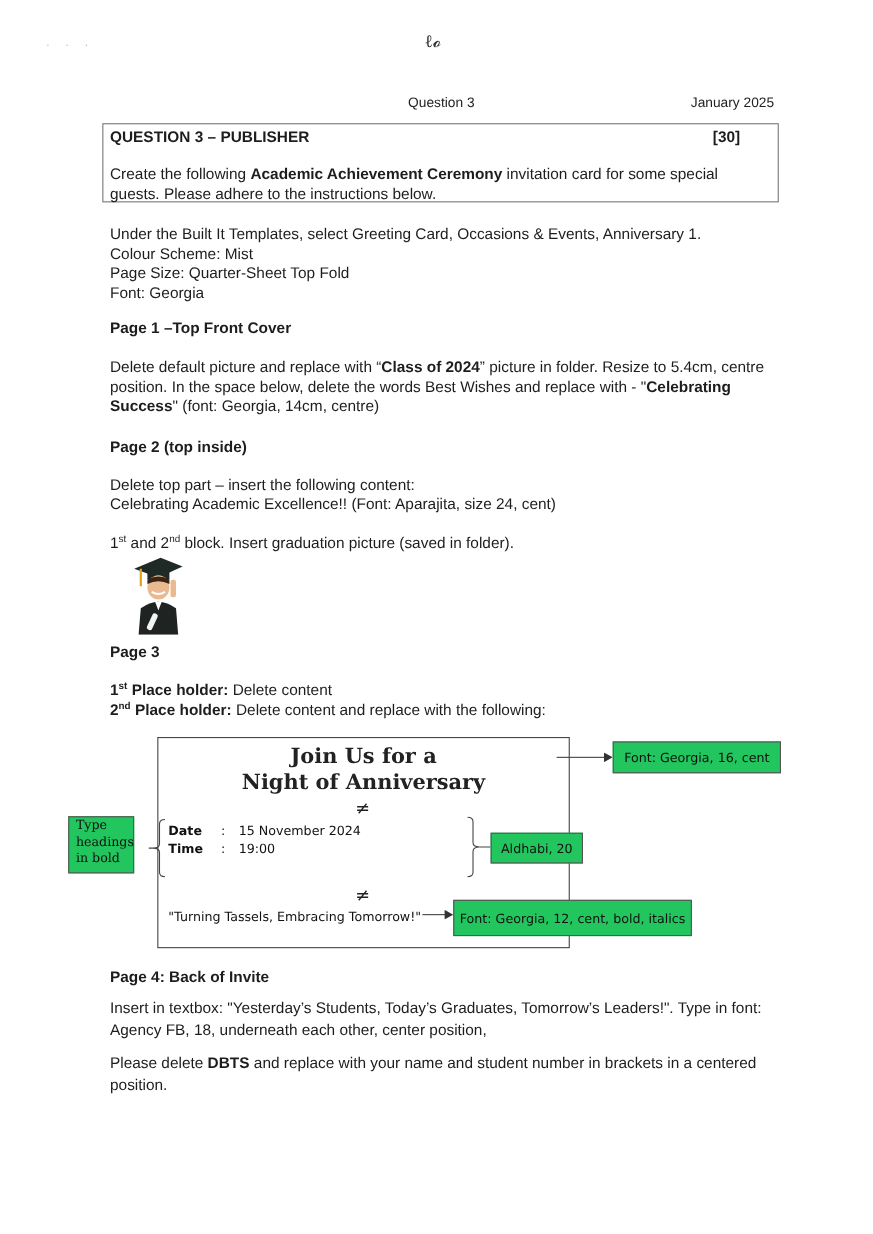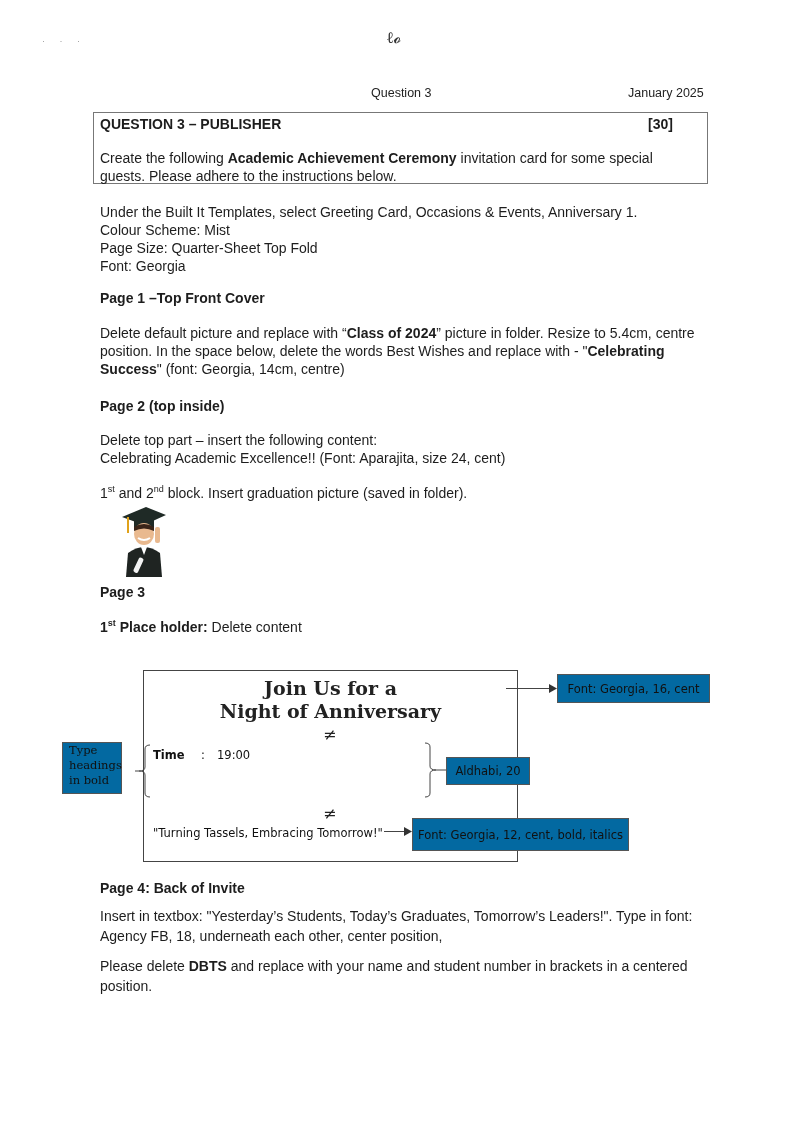--- a/index.html
+++ b/index.html
@@ -22,21 +22,21 @@
   .h { font-weight: bold; font-size: 14px; left: 100px; }
   sup { font-size: 9px; line-height: 0; }
 
   .grad { left: 120px; top: 503px; width: 48px; height: 74px; }
 
   .card { left: 143px; top: 670px; width: 375px; height: 192px; border: 1px solid #444; box-sizing: border-box; }
   .card-title { left: 143px; width: 375px; text-align: center; font-family: "DejaVu Serif", serif; font-weight: bold; font-size: 19px; color: #222; line-height: 24px; }
   .neq { font-family: "DejaVu Sans", sans-serif; font-size: 16px; color: #222; }
   .det { font-family: "DejaVu Sans", sans-serif; font-size: 11.5px; color: #111; line-height: 16px; }
   .det-lbl { font-weight: bold; }
-  .note { border: 1px solid #555; background: #0369a1; box-sizing: border-box; font-family: "DejaVu Sans", sans-serif; font-size: 11.5px; color: #111; display: flex; align-items: center; justify-content: center; }
+  .note { border: 1px solid #555; background: #22c55e; box-sizing: border-box; font-family: "DejaVu Sans", sans-serif; font-size: 11.5px; color: #111; display: flex; align-items: center; justify-content: center; }
   .note-serif { font-family: "DejaVu Serif", serif; font-size: 11.5px; line-height: 15px; padding-left: 6px; justify-content: flex-start; align-items: flex-start; }
   .line { background: #444; }
 </style>
 </head>
 <body>
 
 <div class="abs scan-dots">· · ·</div>
 <div class="abs scribble">ℓ𝓸</div>
 <div class="abs hdr hdr-q">Question 3</div>
 <div class="abs hdr hdr-date">January 2025</div>
@@ -72,28 +72,30 @@
   <path d="M18 35 Q24 39 30 35" stroke="#fff" stroke-width="2" fill="none"></path>
   <path d="M6 74 L8 50 Q24 38 40 50 L42 74 Z" fill="#1f2422"></path>
   <polygon points="21,44 24,52 27,44" fill="#fff"></polygon>
   <rect x="35" y="24" width="5" height="16" rx="2" fill="#e9b98f"></rect>
   <rect x="16" y="54" width="5" height="16" rx="2" fill="#f3f3f3" transform="rotate(25 18 62)"></rect>
 </svg>
 
 <div class="abs h" style="top:584px;">Page 3</div>
 <div class="abs para" style="top:618px;">
   <div><span class="b">1</span><sup class="b">st</sup><span class="b"> Place holder:</span><span> Delete content</span></div>
+  <div><span class="b">2</span><sup class="b">nd</sup><span class="b"> Place holder:</span><span> Delete content and replace with the following:</span></div>
 </div>
 
 <div class="abs card"></div>
 <div class="abs card-title" style="top:676px;">Join Us for a</div>
 <div class="abs card-title" style="top:699px;">Night of Anniversary</div>
 <div class="abs neq" style="left:323px;top:725px;">≠</div>
 
 <div class="abs det" style="left:153px;top:747px;">
+  <div><span class="det-lbl" style="display:inline-block;width:48px;">Date</span><span style="display:inline-block;width:16px;">:</span><span>15 November 2024</span></div>
   <div><span class="det-lbl" style="display:inline-block;width:48px;">Time</span><span style="display:inline-block;width:16px;">:</span><span>19:00</span></div>
 </div>
 
 <svg class="abs" style="left:135px;top:744px;" width="16" height="54" viewBox="0 0 16 54">
   <path d="M15 1 Q10 1 10 5 L10 23 Q10 27 4 27 Q10 27 10 31 L10 49 Q10 53 15 53" fill="none" stroke="#444" stroke-width="1"></path>
   <line x1="0" y1="27" x2="4" y2="27" stroke="#444" stroke-width="1"></line>
 </svg>
 
 <svg class="abs" style="left:424px;top:742px;" width="22" height="56" viewBox="0 0 22 56">
   <path d="M1 1 Q6 1 6 5 L6 24 Q6 28 12 28 Q6 28 6 32 L6 51 Q6 55 1 55" fill="none" stroke="#444" stroke-width="1"></path>

